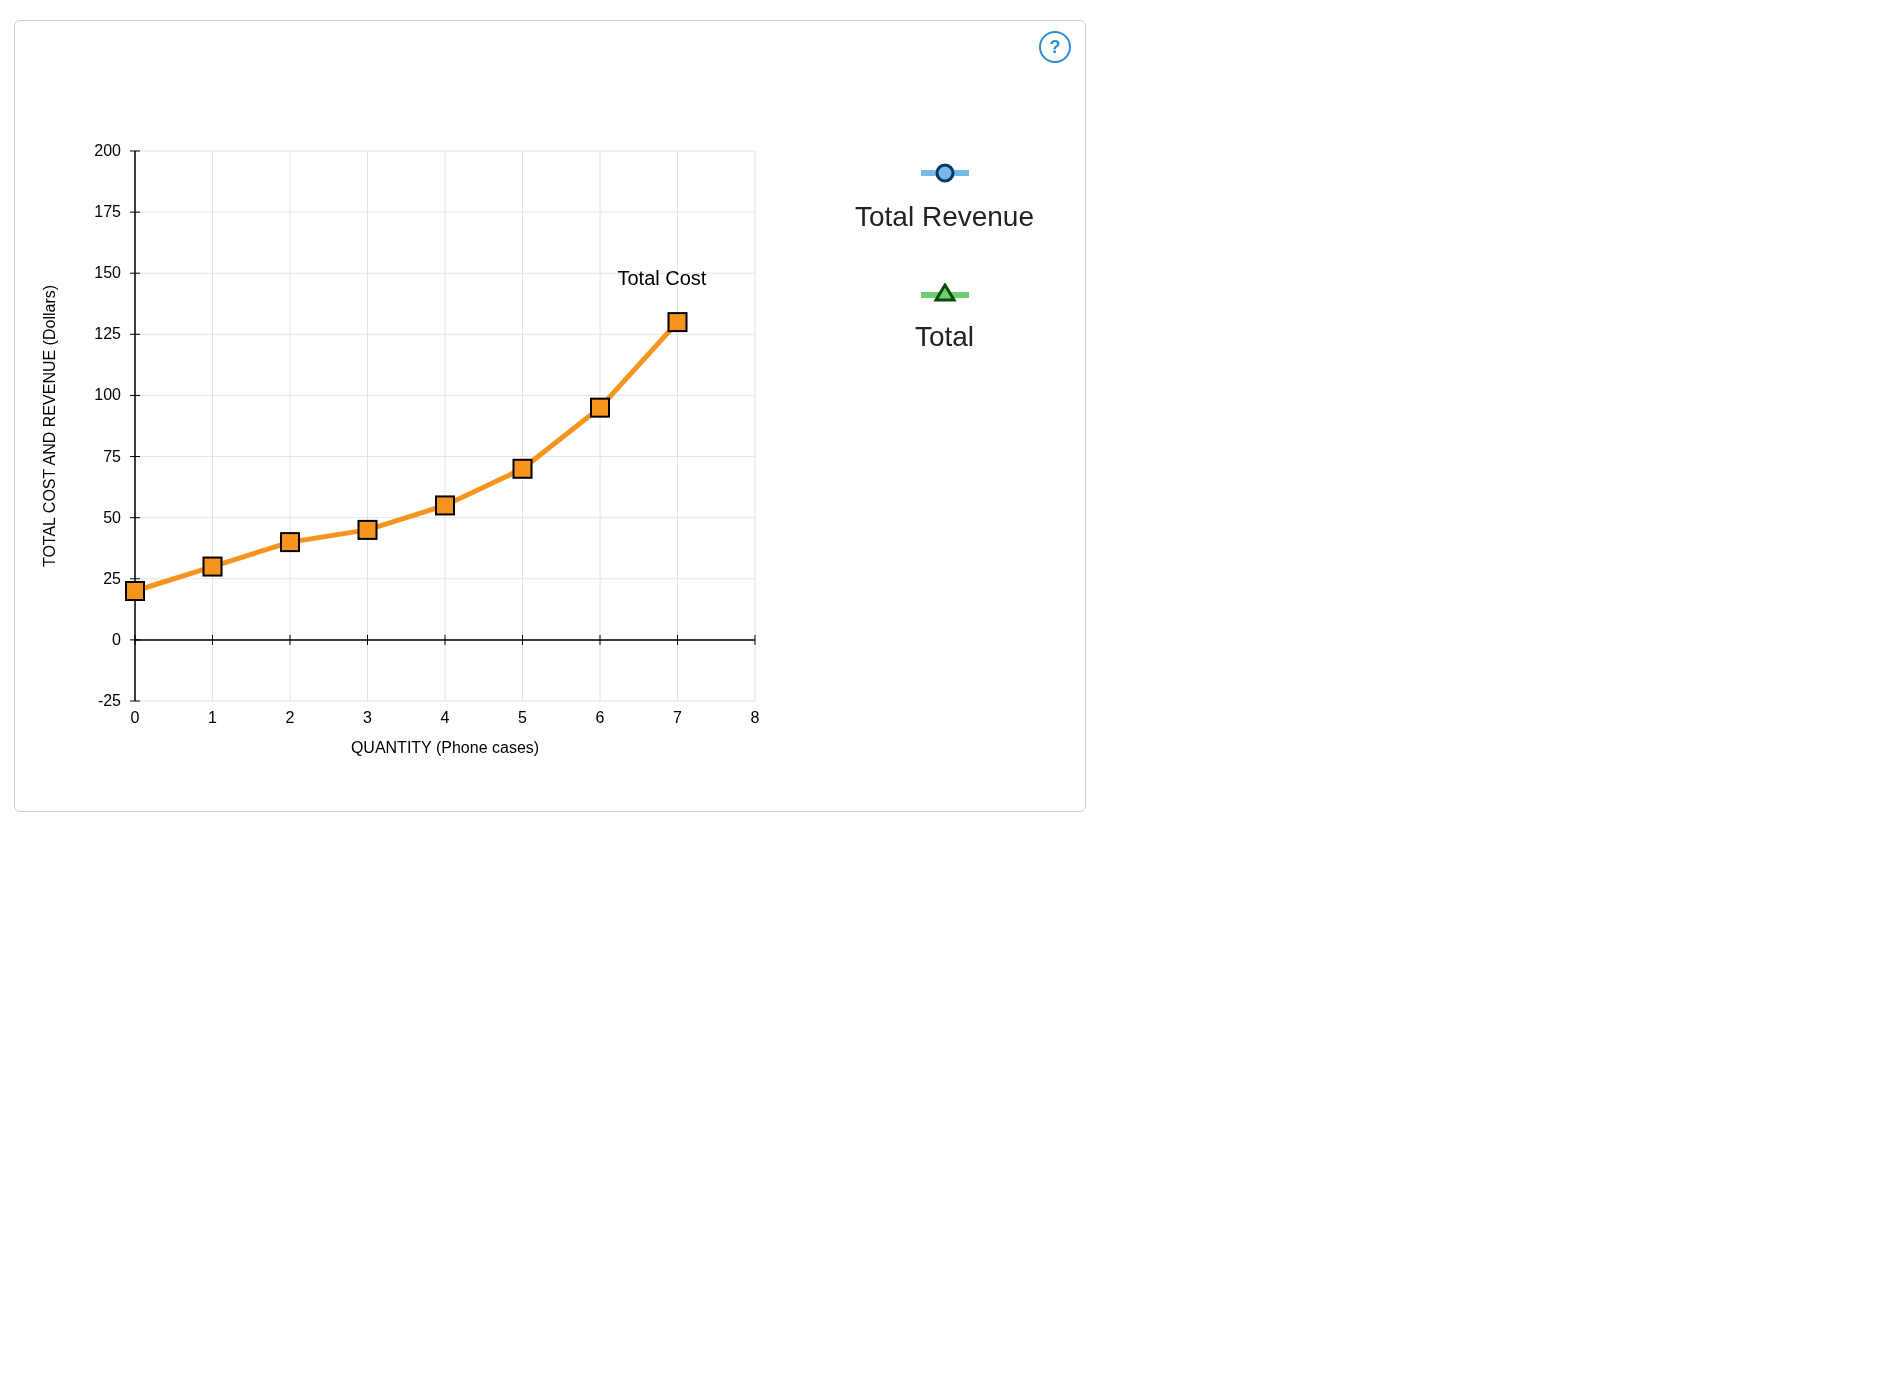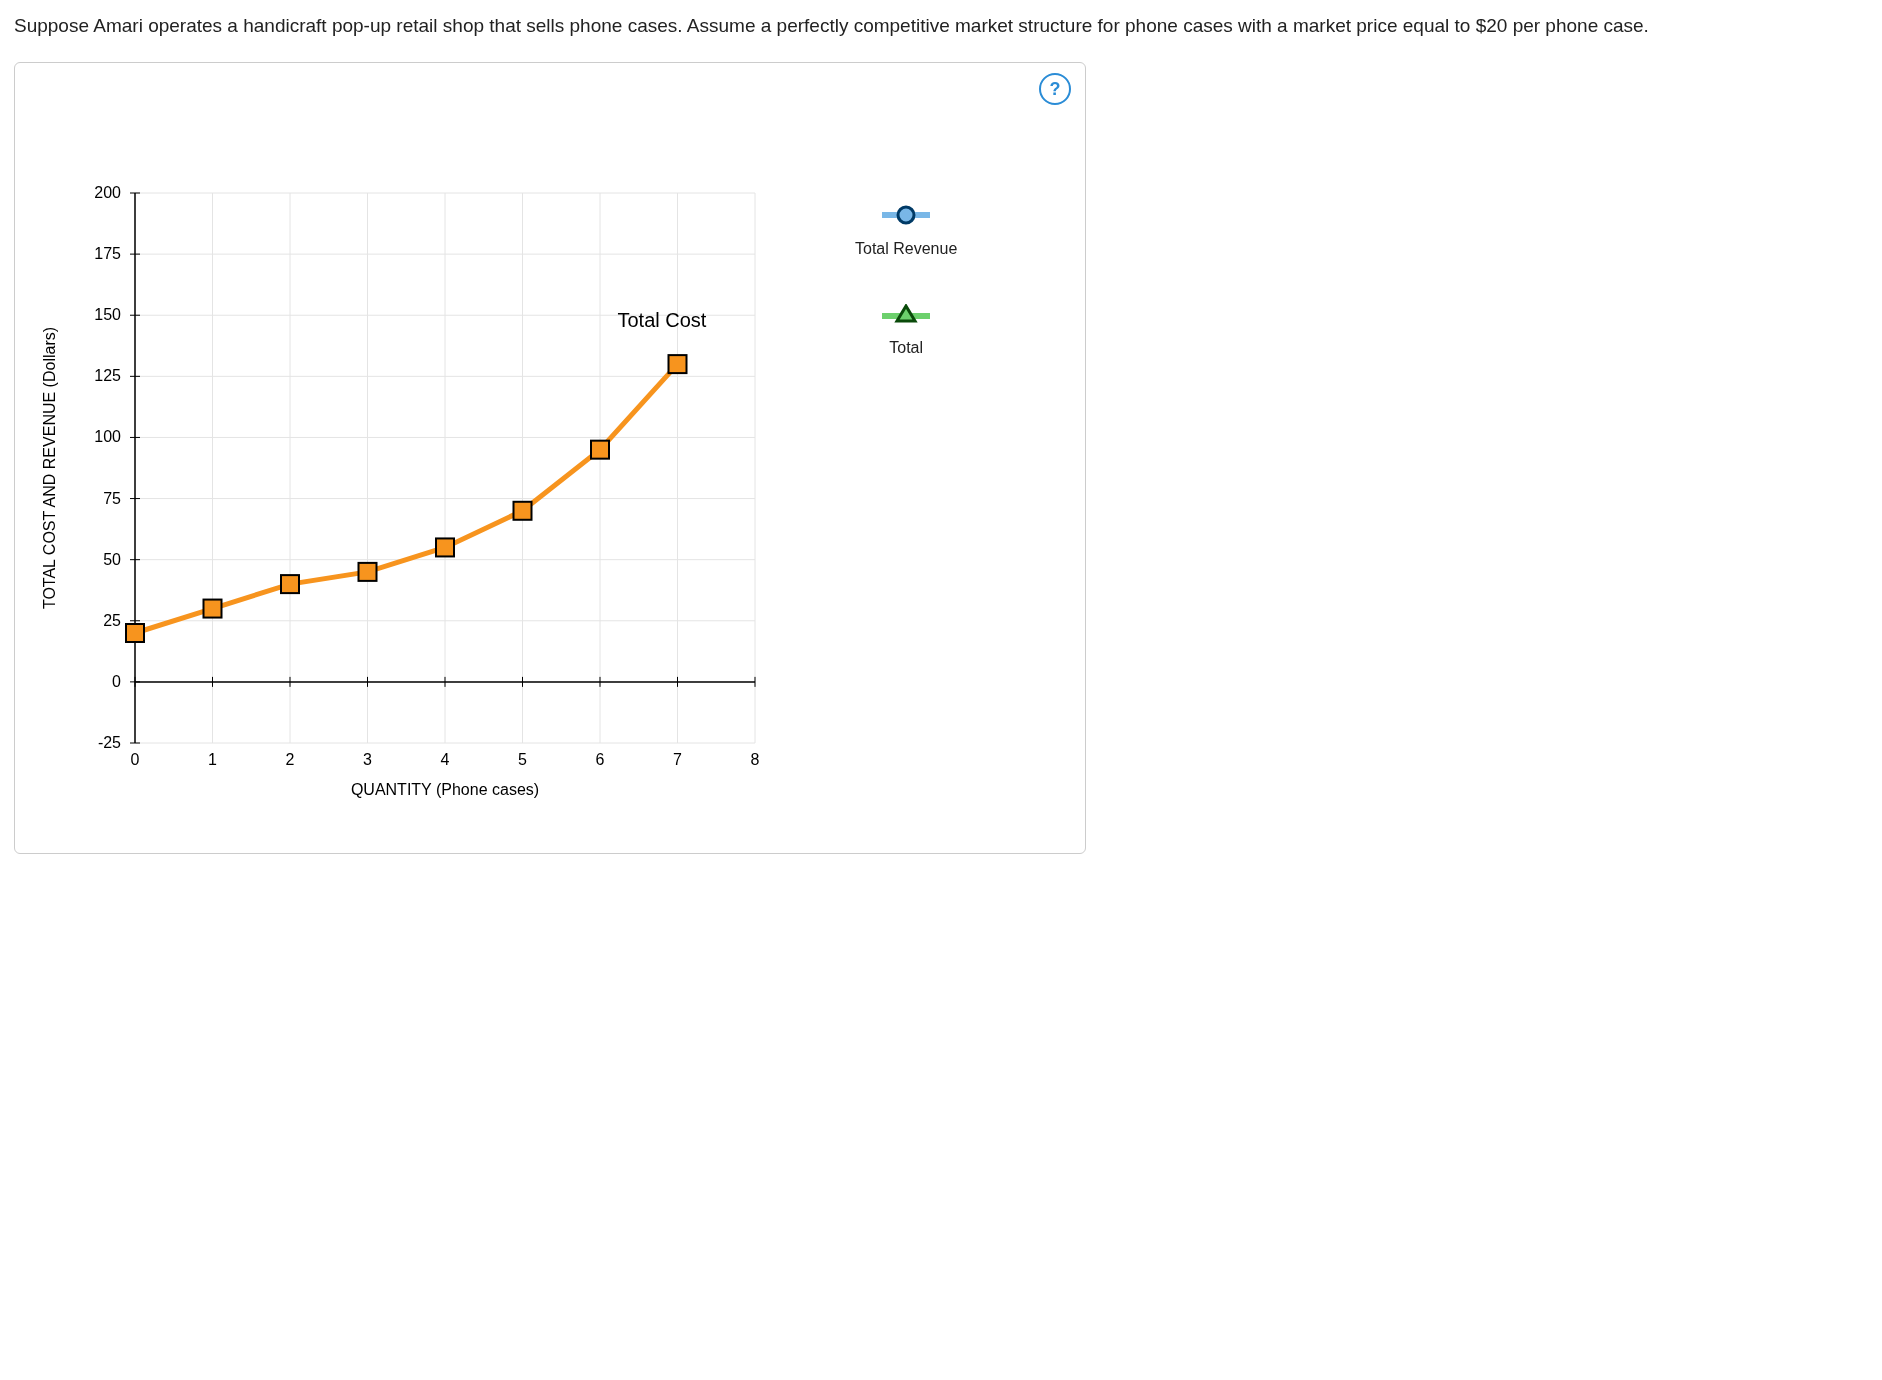--- a/index.html
+++ b/index.html
@@ -36,37 +36,36 @@
   }
   .chart-row {
     display: flex;
     align-items: flex-start;
     margin-top: 110px;
   }
   .chart-svg { flex: 0 0 auto; }
   .legend {
     margin-left: 70px;
     margin-top: 20px;
-    font-size: 16px;
+    font-size: 28px;
   }
   .legend-item { display: flex; flex-direction: column; align-items: center; margin-bottom: 40px; cursor: grab; }
   .legend-icon { width: 60px; height: 24px; display:flex; align-items:center; justify-content:center; margin-bottom: 8px; }
   .legend-label { color:#222; }
   .axis-text { font-size: 16px; fill:#000; }
   .ytitle { font-size: 16px; fill:#000; }
   .series-label { font-size: 20px; fill:#000; }
   .grid line { stroke: #e4e4e4; stroke-width:1; }
   .tc-line { stroke:#f7941e; stroke-width:5; fill:none; }
   .tc-marker { fill:#f7941e; stroke:#000; stroke-width:2; }
 </style>
 </head>
 <body>
 
 <div class="intro">
-  <p>Suppose Amari operates a handicraft pop-up retail shop that sells phone cases. Assume a perfectly competitive market structure for phone cases with a market price equal to $20 per phone case.</p>
 </div>
 
 <div class="graph-panel">
   <div class="help-btn">?</div>
 
   <div class="chart-row">
     <svg class="chart-svg" id="chart" width="760" height="640">
         <g class="grid">
           <line x1="110" x2="110" y1="10" y2="560"></line>
           <line x1="187.5" x2="187.5" y1="10" y2="560"></line>

